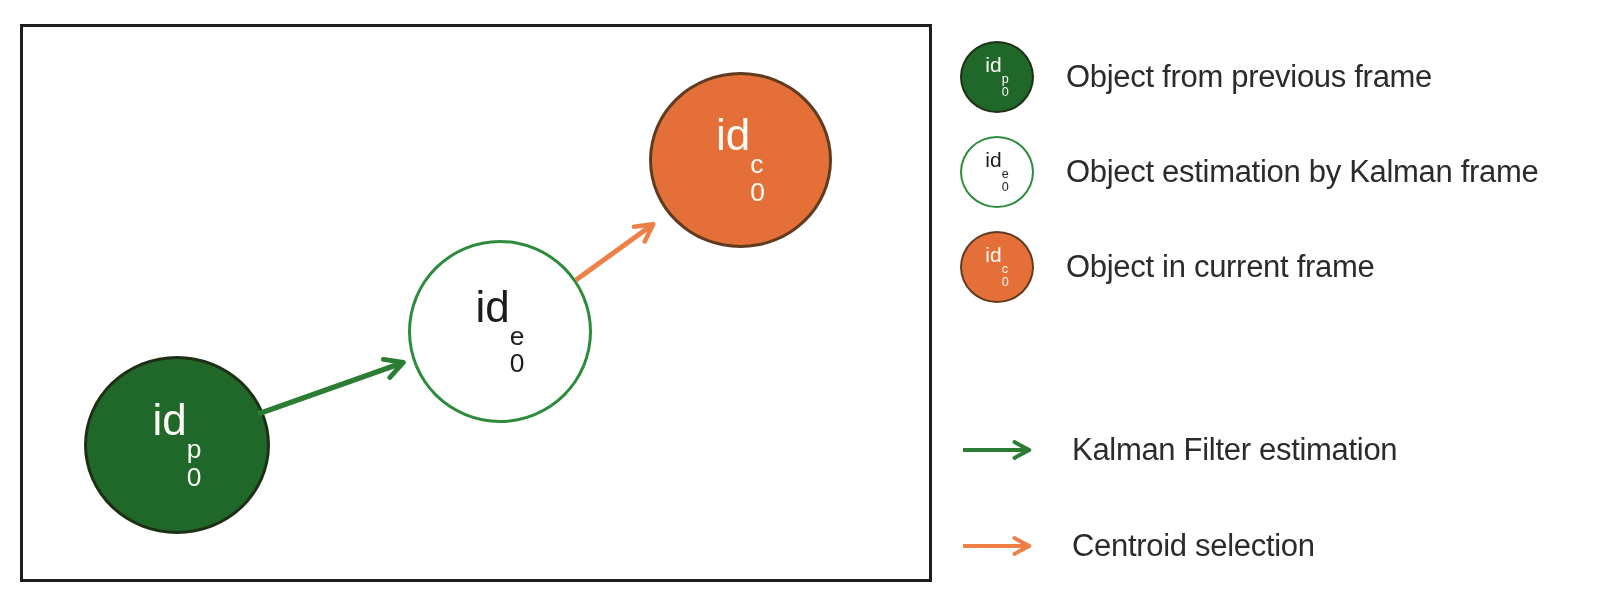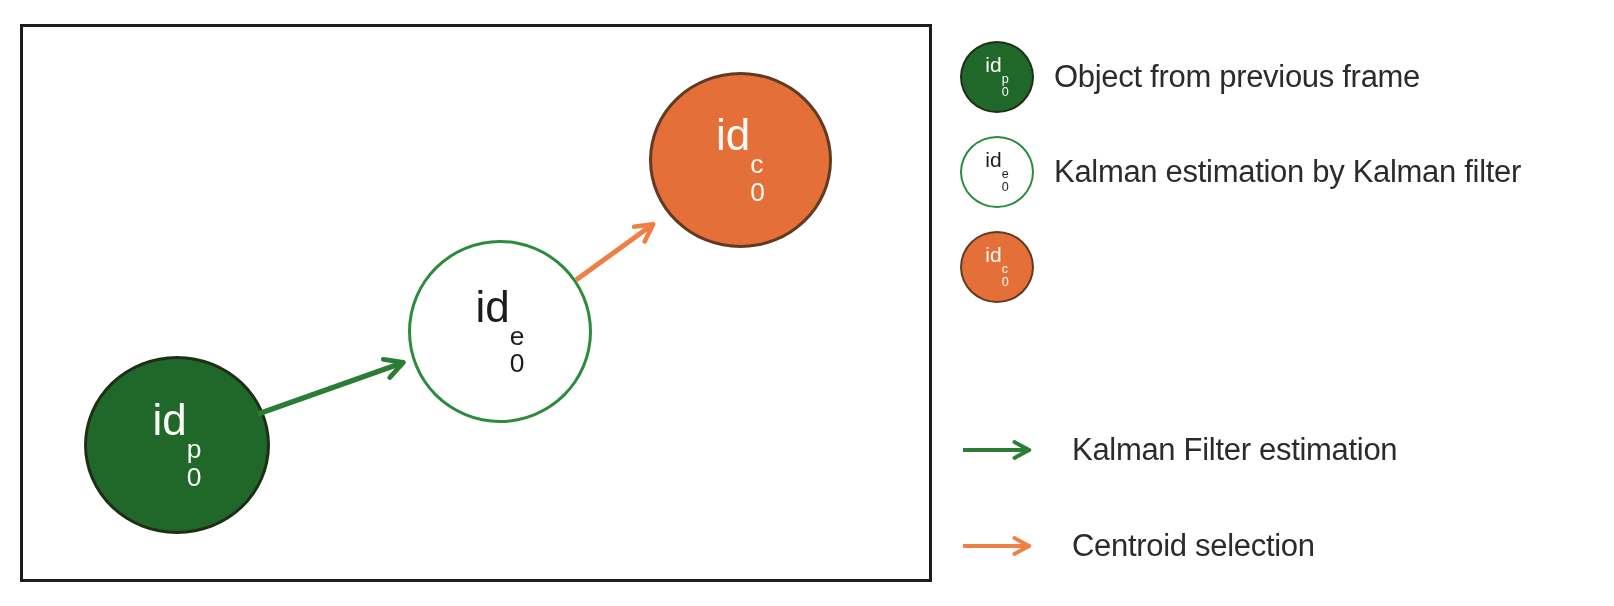--- a/index.html
+++ b/index.html
@@ -95,21 +95,21 @@
     align-items: center;
     justify-content: center;
     flex: 0 0 auto;
   }
   .legend-swatch .idlabel { font-size: 21px; }
   .swatch-previous  { background: var(--green_fill);  border: 2px solid var(--green_edge);  color: #fafaf4; }
   .swatch-estimation{ background: #ffffff;            border: 2px solid var(--green_stroke); color: #1c1c1c; }
   .swatch-current   { background: var(--orange_fill); border: 2px solid var(--orange_edge); color: #fafaf4; }
 
   .legend-label {
-    margin-left: 20px;
+    margin-left: 32px;
     font-size: 31px;
     letter-spacing: -0.3px;
     color: var(--label_text);
     white-space: nowrap;
   }
   .legend-arrow-svg { flex: 0 0 auto; }
   .legend-row.arrow-row .legend-label { margin-left: 26px; }
 
   .row-1 { top: 41px; }
   .row-2 { top: 136px; }
@@ -168,30 +168,31 @@
     <span class="legend-label">Object from previous frame</span>
   </div>
 
   <div class="legend-row row-2">
     <div class="legend-swatch swatch-estimation">
       <span class="idlabel"><span>id</span><span class="stack">
             <span class="sup">e</span>
             <span class="sub">0</span>
           </span></span>
     </div>
-    <span class="legend-label">Kalman estimation by Kalman filter</span>
+    <span class="legend-label">Object estimation by Kalman frame</span>
   </div>
 
   <div class="legend-row row-3">
     <div class="legend-swatch swatch-current">
       <span class="idlabel"><span>id</span><span class="stack">
             <span class="sup">c</span>
             <span class="sub">0</span>
           </span></span>
     </div>
+    <span class="legend-label">Object in current frame</span>
   </div>
 
   <div class="legend-row arrow-row row-5">
     <svg class="legend-arrow-svg" width="86" height="26" viewBox="0 0 86 26">
       <defs>
         <marker id="legHeadOrange" viewBox="0 0 10 10" refX="8" refY="5" markerWidth="5.2" markerHeight="5.2" orient="auto">
           <path d="M1.5,1.2 L8.6,5 L1.5,8.8" fill="none" class="stroke-orange-arrow" stroke-width="1.9" stroke-linecap="round" stroke-linejoin="round"></path>
         </marker>
       </defs>
       <line x1="3" y1="13" x2="68" y2="13" class="arrow-line stroke-orange-arrow" stroke-width="4" marker-end="url(#legHeadOrange)"></line>

